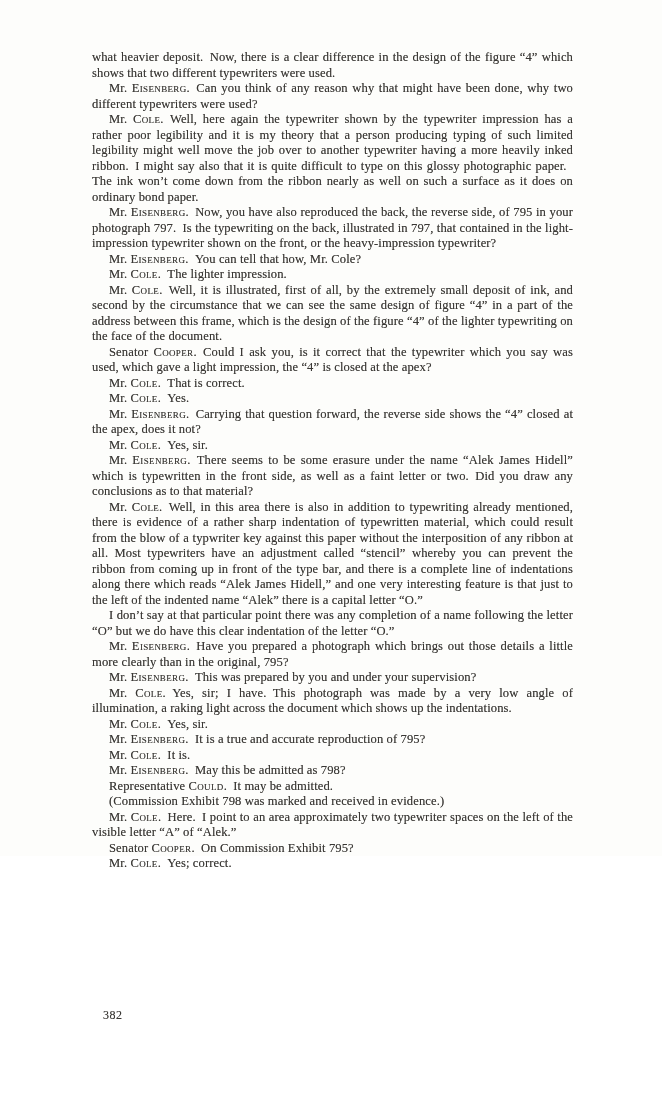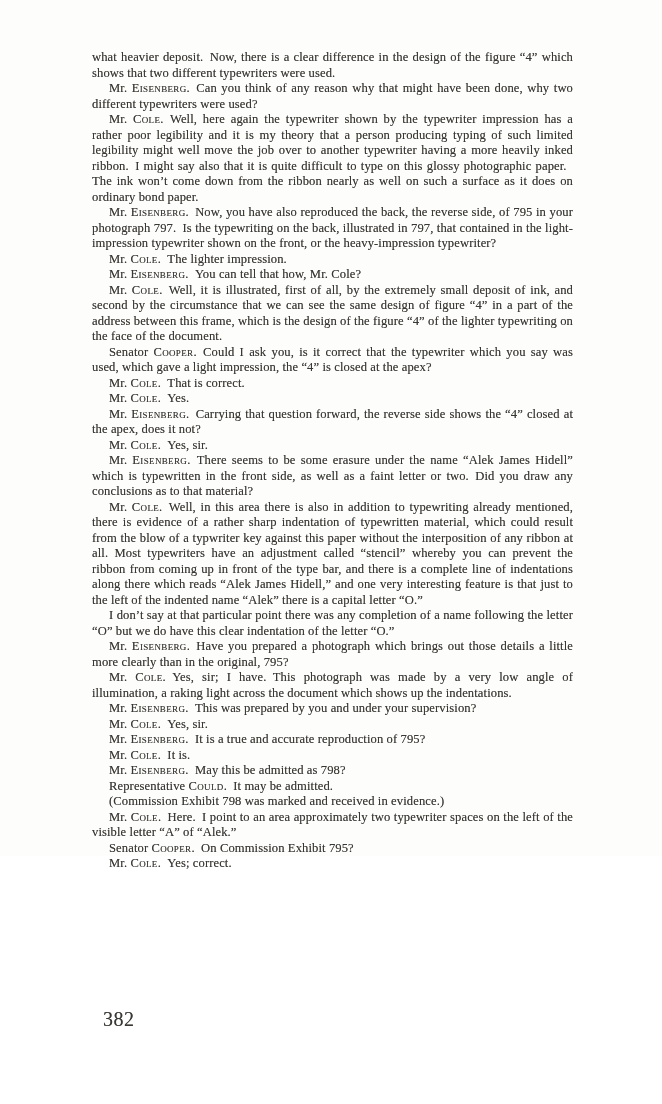--- a/index.html
+++ b/index.html
@@ -38,49 +38,49 @@
   }
   .speaker .smallcaps {
     font-variant: small-caps;
     letter-spacing: 0.35px;
     margin-top: 36px;
   }
   .page-number {
     position: absolute;
     left: 103px;
     top: 1008px;
-    font-size: 20px;
+    font-size: 12px;
     letter-spacing: 0.5px;
     text-shadow: 0 0 0.45px rgba(58, 56, 53, 0.55);
     font-family: Liberation Serif, serif;
   }
 </style>
 </head>
 <body>
 
 <div class="page">
   <main class="text-block" id="paragraphs">
       <p class="no-indent">what heavier deposit. Now, there is a clear difference in the design of the figure “4” which shows that two different typewriters were used.</p>
       <p><span class="speaker">Mr. <span class="smallcaps">Eisenberg</span></span>. Can you think of any reason why that might have been done, why two different typewriters were used?</p>
       <p><span class="speaker">Mr. <span class="smallcaps">Cole</span></span>. Well, here again the typewriter shown by the typewriter impression has a rather poor legibility and it is my theory that a person producing typing of such limited legibility might well move the job over to another typewriter having a more heavily inked ribbon. I might say also that it is quite difficult to type on this glossy photographic paper. The ink won’t come down from the ribbon nearly as well on such a surface as it does on ordinary bond paper.</p>
       <p><span class="speaker">Mr. <span class="smallcaps">Eisenberg</span></span>. Now, you have also reproduced the back, the reverse side, of 795 in your photograph 797. Is the typewriting on the back, illustrated in 797, that contained in the light-impression typewriter shown on the front, or the heavy-impression typewriter?</p>
+      <p><span class="speaker">Mr. <span class="smallcaps">Eisenberg</span></span>. You can tell that how, Mr. Cole?</p>
       <p><span class="speaker">Mr. <span class="smallcaps">Cole</span></span>. The lighter impression.</p>
-      <p><span class="speaker">Mr. <span class="smallcaps">Eisenberg</span></span>. You can tell that how, Mr. Cole?</p>
       <p><span class="speaker">Mr. <span class="smallcaps">Cole</span></span>. Well, it is illustrated, first of all, by the extremely small deposit of ink, and second by the circumstance that we can see the same design of figure “4” in a part of the address between this frame, which is the design of the figure “4” of the lighter typewriting on the face of the document.</p>
       <p><span class="speaker">Senator <span class="smallcaps">Cooper</span></span>. Could I ask you, is it correct that the typewriter which you say was used, which gave a light impression, the “4” is closed at the apex?</p>
       <p><span class="speaker">Mr. <span class="smallcaps">Cole</span></span>. That is correct.</p>
       <p><span class="speaker">Mr. <span class="smallcaps">Cole</span></span>. Yes.</p>
       <p><span class="speaker">Mr. <span class="smallcaps">Eisenberg</span></span>. Carrying that question forward, the reverse side shows the “4” closed at the apex, does it not?</p>
       <p><span class="speaker">Mr. <span class="smallcaps">Cole</span></span>. Yes, sir.</p>
       <p><span class="speaker">Mr. <span class="smallcaps">Eisenberg</span></span>. There seems to be some erasure under the name “Alek James Hidell” which is typewritten in the front side, as well as a faint letter or two. Did you draw any conclusions as to that material?</p>
       <p><span class="speaker">Mr. <span class="smallcaps">Cole</span></span>. Well, in this area there is also in addition to typewriting already mentioned, there is evidence of a rather sharp indentation of typewritten material, which could result from the blow of a typwriter key against this paper without the interposition of any ribbon at all. Most typewriters have an adjustment called “stencil” whereby you can prevent the ribbon from coming up in front of the type bar, and there is a complete line of indentations along there which reads “Alek James Hidell,” and one very interesting feature is that just to the left of the indented name “Alek” there is a capital letter “O.”</p>
       <p>I don’t say at that particular point there was any completion of a name following the letter “O” but we do have this clear indentation of the letter “O.”</p>
       <p><span class="speaker">Mr. <span class="smallcaps">Eisenberg</span></span>. Have you prepared a photograph which brings out those details a little more clearly than in the original, 795?</p>
+      <p><span class="speaker">Mr. <span class="smallcaps">Eisenberg</span></span>. This was prepared by you and under your supervision?</p>
       <p><span class="speaker">Mr. <span class="smallcaps">Cole</span></span>. Yes, sir; I have. This photograph was made by a very low angle of illumination, a raking light across the document which shows up the indentations.</p>
-      <p><span class="speaker">Mr. <span class="smallcaps">Eisenberg</span></span>. This was prepared by you and under your supervision?</p>
       <p><span class="speaker">Mr. <span class="smallcaps">Cole</span></span>. Yes, sir.</p>
       <p><span class="speaker">Mr. <span class="smallcaps">Eisenberg</span></span>. It is a true and accurate reproduction of 795?</p>
       <p><span class="speaker">Mr. <span class="smallcaps">Cole</span></span>. It is.</p>
       <p><span class="speaker">Mr. <span class="smallcaps">Eisenberg</span></span>. May this be admitted as 798?</p>
       <p><span class="speaker">Representative <span class="smallcaps">Could</span></span>. It may be admitted.</p>
       <p>(Commission Exhibit 798 was marked and received in evidence.)</p>
       <p><span class="speaker">Mr. <span class="smallcaps">Cole</span></span>. Here. I point to an area approximately two typewriter spaces on the left of the visible letter “A” of “Alek.”</p>
       <p><span class="speaker">Senator <span class="smallcaps">Cooper</span></span>. On Commission Exhibit 795?</p>
       <p><span class="speaker">Mr. <span class="smallcaps">Cole</span></span>. Yes; correct.</p>
     </main>

